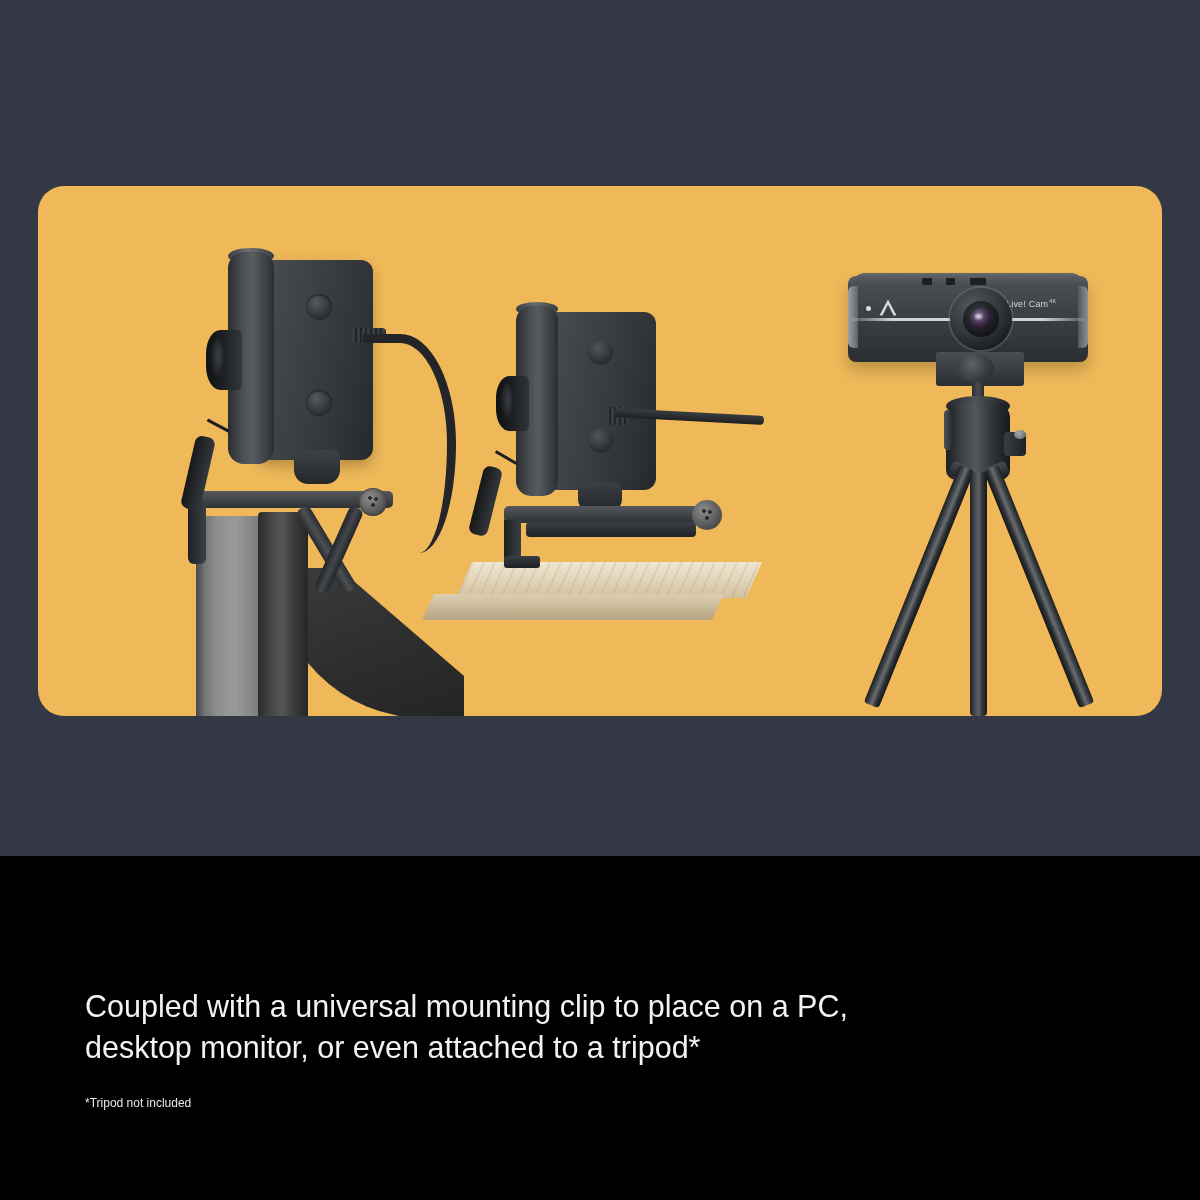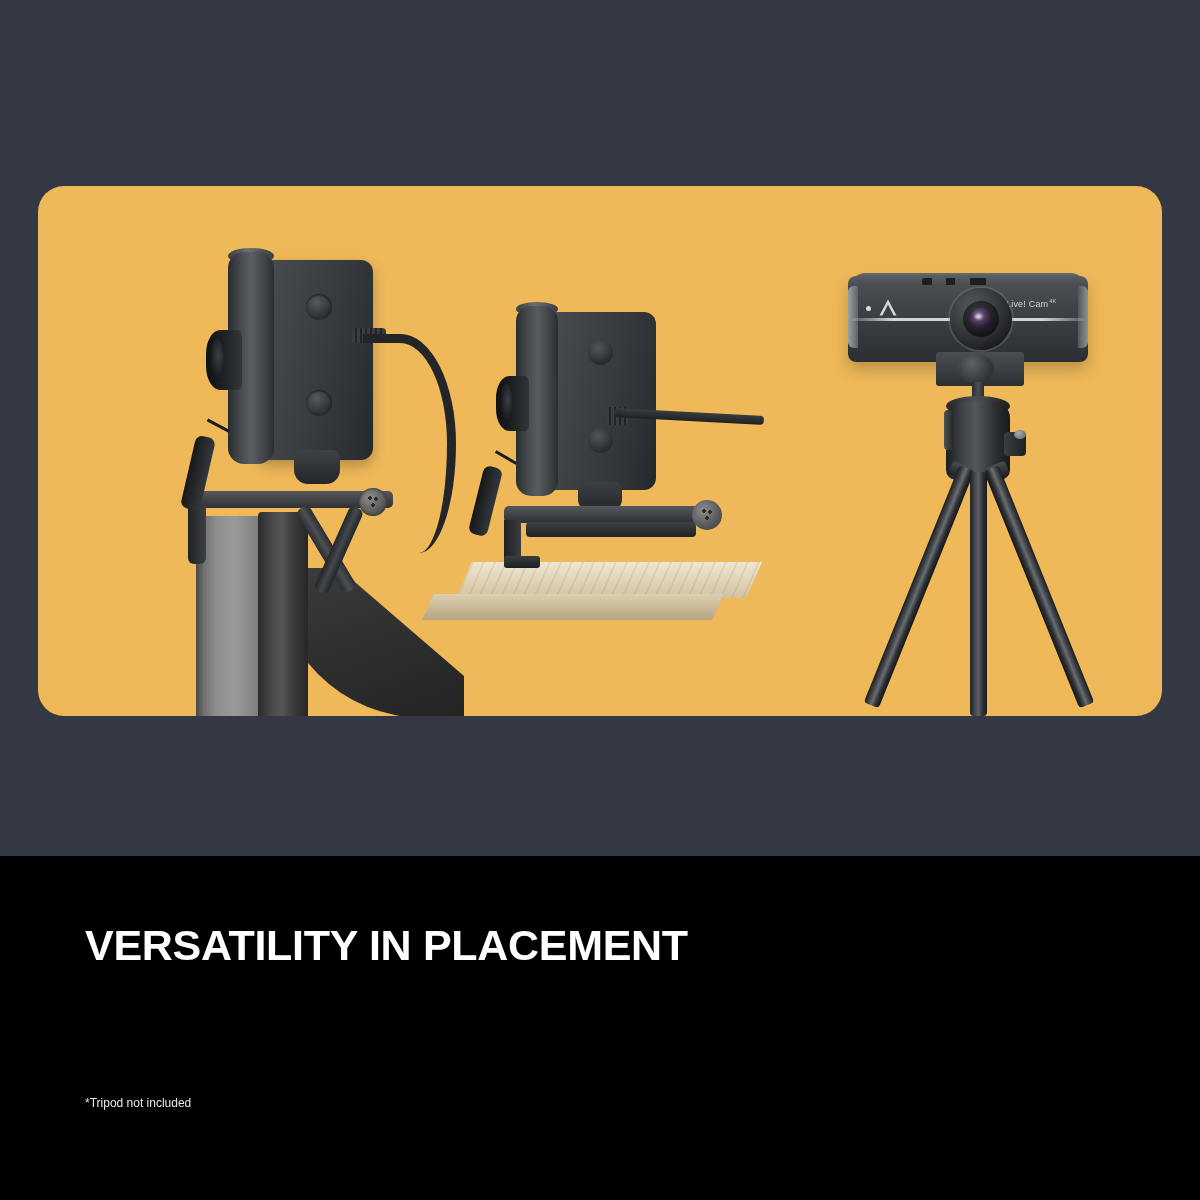--- a/index.html
+++ b/index.html
@@ -444,17 +444,17 @@
         <div class="leg-collarR"></div>
         <div class="leg leg-left"></div>
         <div class="leg leg-right"></div>
         <div class="leg leg-mid"></div>
       </div>
 
     </div>
   </div>
 
   <div class="copy">
-    <div class="headline">VERSATILITY IN PLACEMENT</div>
+    <div class="subcopy">Coupled with a universal mounting clip to place on a PC, desktop monitor, or even attached to a tripod*</div>
     <div class="footnote">*Tripod not included</div>
   </div>
 
 </div>
 
 </body></html>

